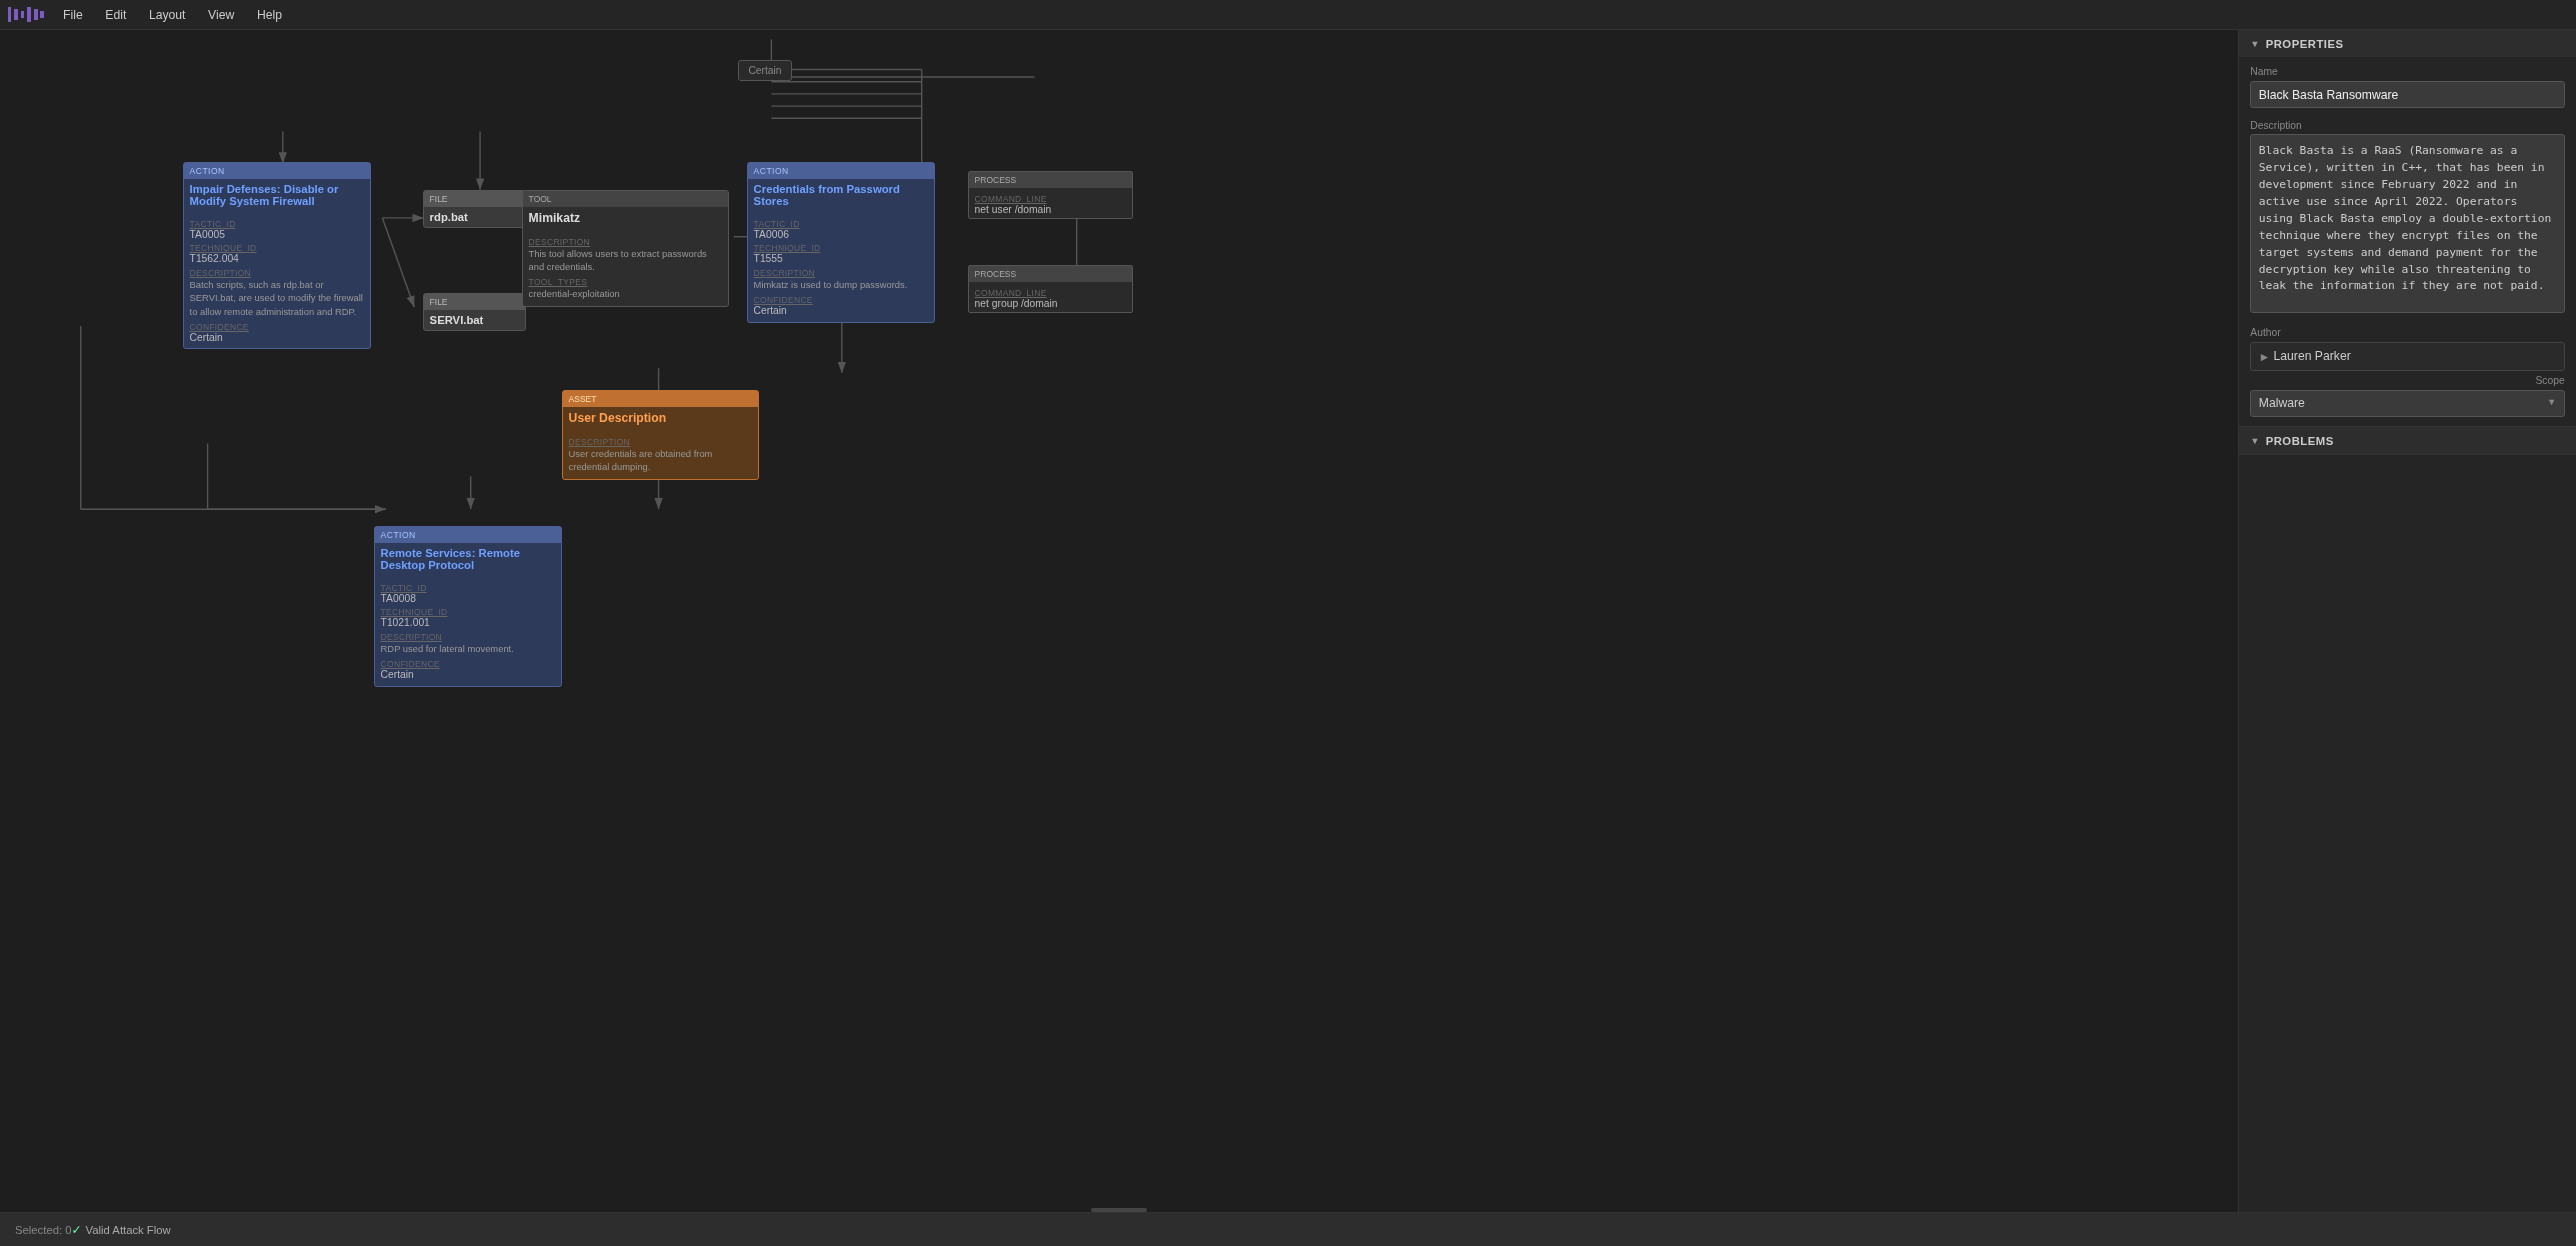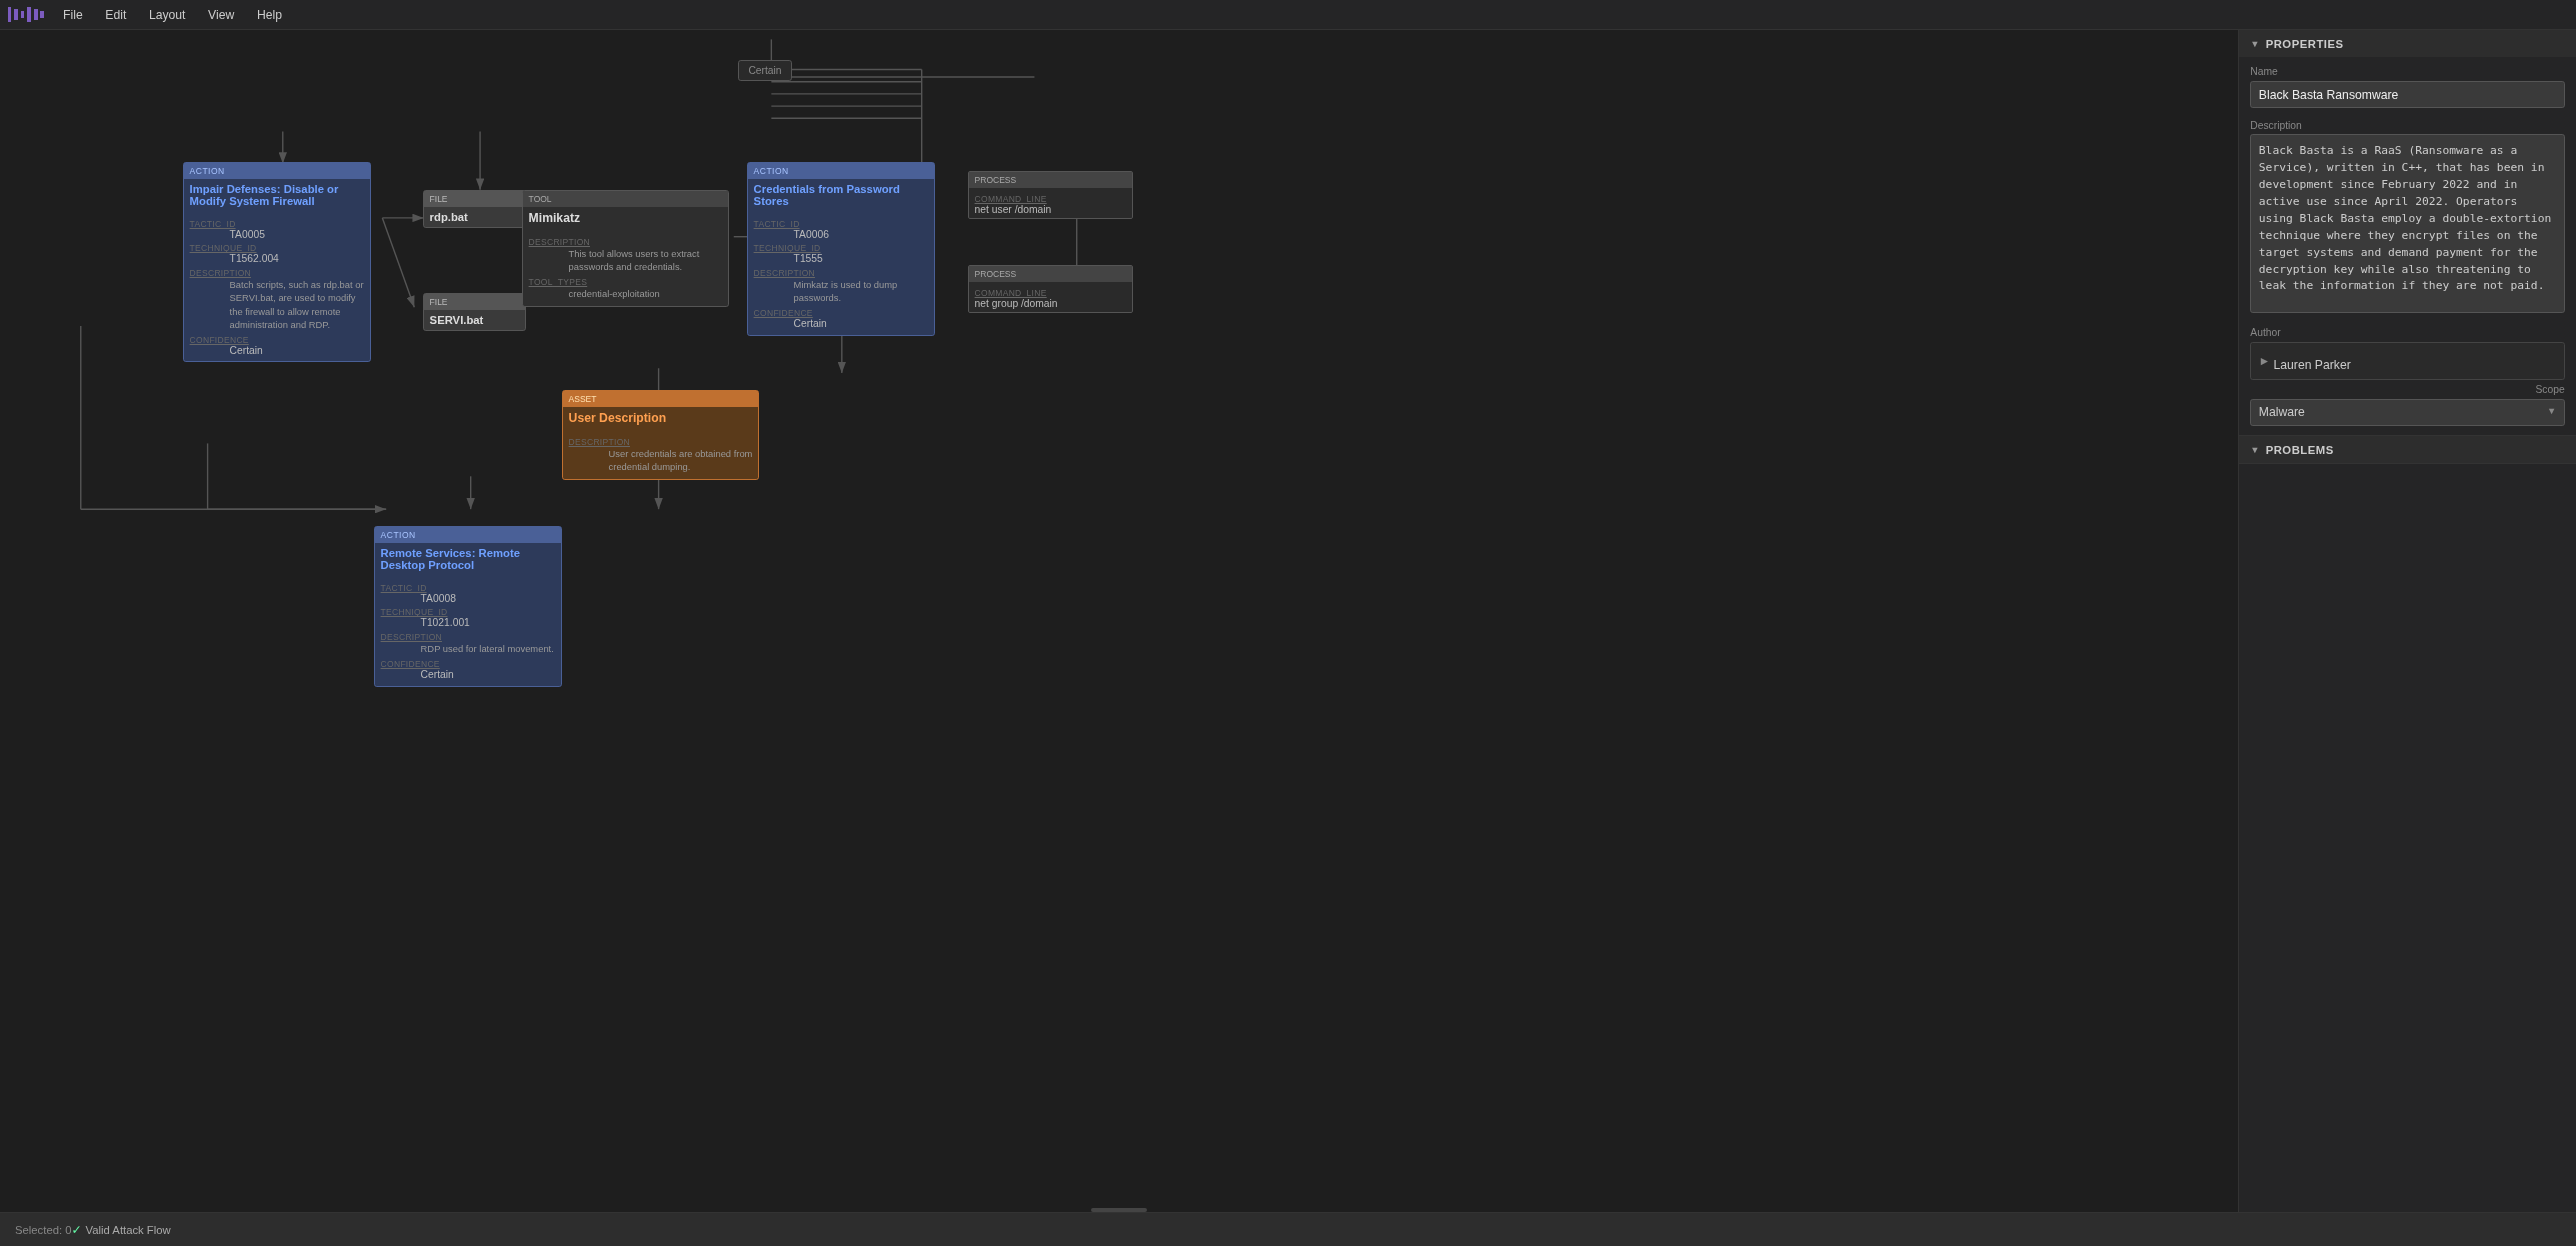--- a/index.html
+++ b/index.html
@@ -175,21 +175,20 @@
       color: #666;
       font-size: 8.5px;
       text-transform: uppercase;
       letter-spacing: 0.3px;
       margin-top: 3.8px;
       text-decoration: underline;
     }
     .node-field-value {
       color: #bbb;
       font-size: 10.3px;
-      margin-left: 40px;
     }
     .node-field-value.small {
       font-size: 9.4px;
       color: #999;
       line-height: 1.4;
     }
 
     
     #right-panel {
       width: 338px;
@@ -261,21 +260,21 @@
       display: flex;
       align-items: center;
       gap: 5.6px;
       background: #2a2a2a;
       border: 0.9px solid #444;
       border-radius: 2.8px;
       padding: 6.6px 9.4px;
       cursor: pointer;
     }
     .author-row .tri { color: #888; font-size: 9.4px; }
-    .author-name { color: #ccc; font-size: 12.2px; font-weight: 500; margin-top: 9px; }
+    .author-name { color: #ccc; font-size: 12.2px; font-weight: 500; }
 
     .scope-row {
       display: flex;
       align-items: flex-start;
       justify-content: space-between;
       background: #3a3a3a;
       border: 0.9px solid #555;
       border-radius: 2.8px;
       padding: 5.6px 7.5px;
       cursor: pointer;

